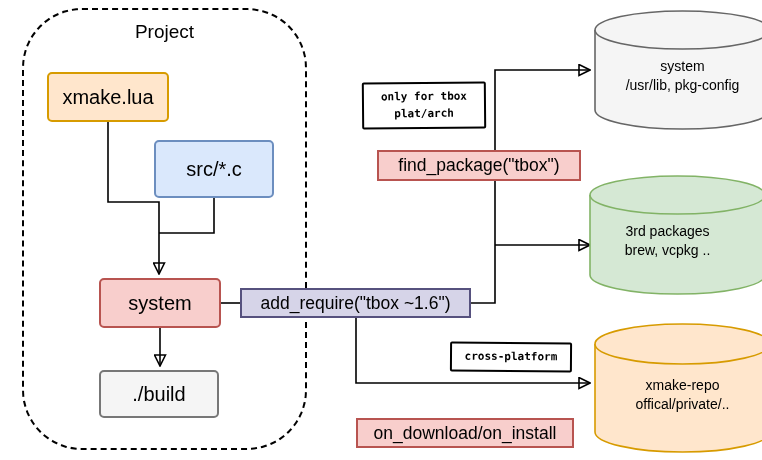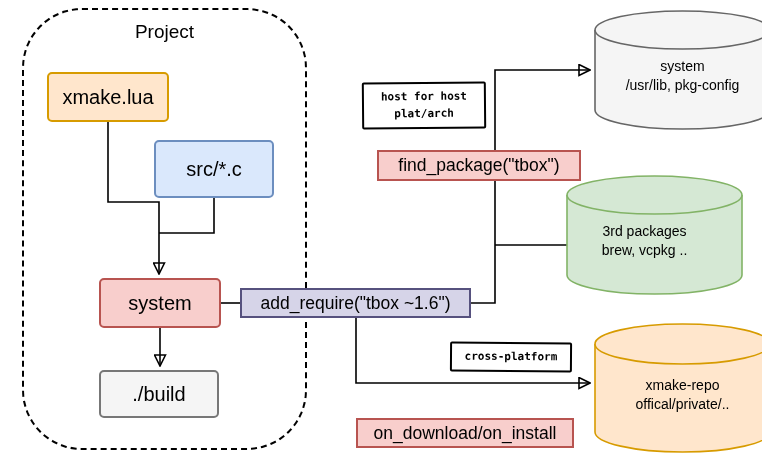--- a/index.html
+++ b/index.html
@@ -97,39 +97,39 @@
     <span>add_require("tbox ~1.6")</span>
   </div>
   <div class="codebox pink" style="left:363px;top:150px;width:204px;height:31px">
     <span>find_package("tbox")</span>
   </div>
   <div class="codebox pink" style="left:342px;top:418px;width:218px;height:30px">
     <span>on_download/on_install</span>
   </div>
 
   <div class="note tilt-l" style="left:348px;top:82px;width:124px;height:47px">
-    <div>host for host</div>
+    <div>only for tbox</div>
     <div>plat/arch</div>
   </div>
   <div class="note tilt-r" style="left:436px;top:342px;width:122px;height:30px">
     <div>cross-platform</div>
   </div>
 
   <div class="cylinder" style="left:580px;top:10px;width:177px;height:120px">
     <svg width="177" height="120" viewBox="0 0 177 120" class="cyl-gray">
       <path d="M1,20 v80 a87.5,19 0 0 0 175,0 v-80"></path>
       <ellipse cx="88.5" cy="20" rx="87.5" ry="19"></ellipse>
     </svg>
     <div class="cyl-text" style="top:47px">
       <div>system</div>
       <div>/usr/lib, pkg-config</div>
     </div>
   </div>
 
-  <div class="cylinder" style="left:552px;top:175px;width:157px;height:120px">
+  <div class="cylinder" style="left:575px;top:175px;width:157px;height:120px">
     <svg width="177" height="120" viewBox="0 0 177 120" class="cyl-green">
       <path d="M1,20 v80 a87.5,19 0 0 0 175,0 v-80"></path>
       <ellipse cx="88.5" cy="20" rx="87.5" ry="19"></ellipse>
     </svg>
     <div class="cyl-text" style="top:47px">
       <div>3rd packages</div>
       <div>brew, vcpkg ..</div>
     </div>
   </div>
 

